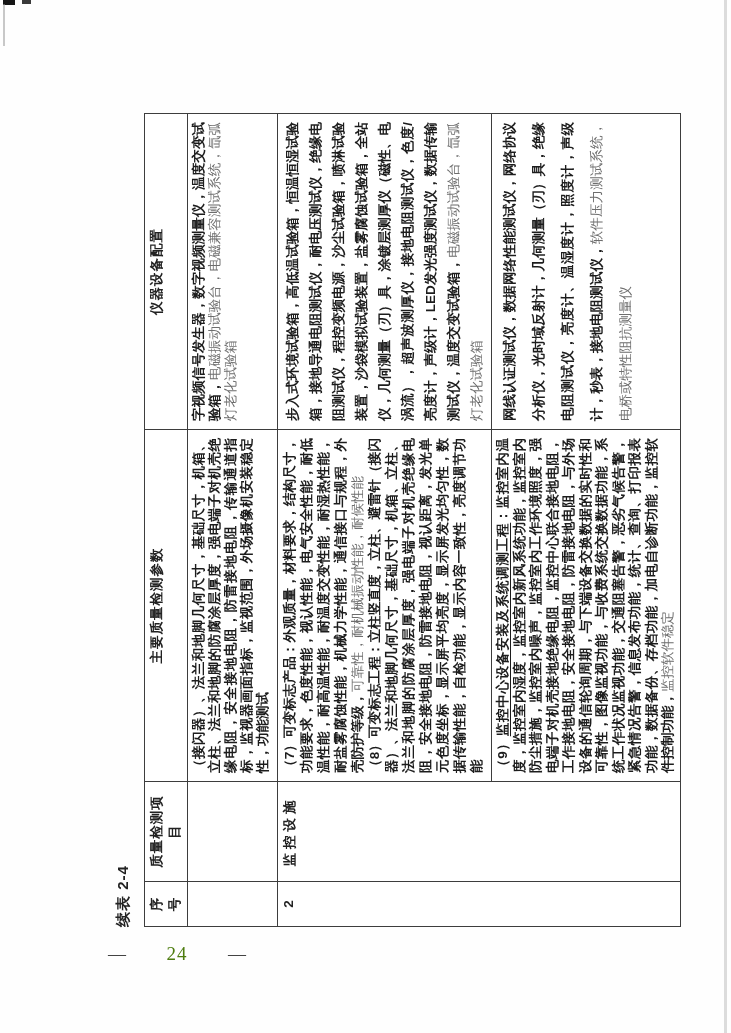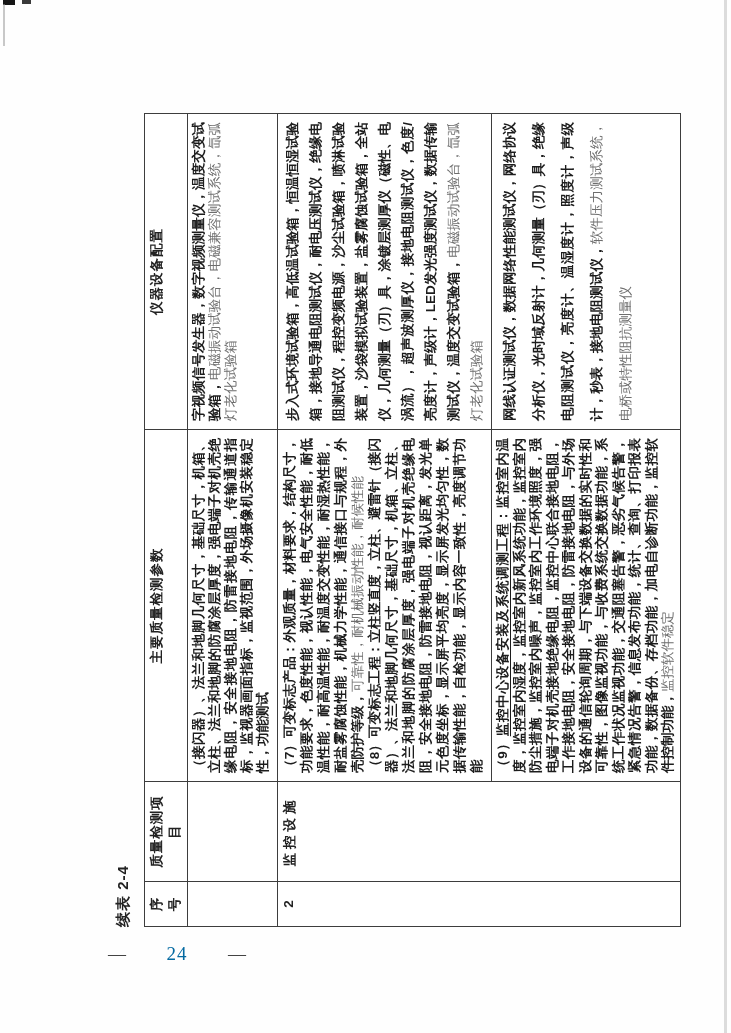--- a/index.html
+++ b/index.html
@@ -48,21 +48,21 @@
   .lh29{line-height:29px;vertical-align:middle;}
   span.bold{font-weight:700;color:#1c1c1c;}
   span.light{font-weight:400;color:#6d6d6d;font-family:"Liberation Serif",serif;}
   span.underline{text-decoration:underline;text-underline-offset:3px;}
   
   .page-num{
     position:absolute;left:108px;top:943px;width:138px;
     display:flex;justify-content:space-between;align-items:center;
     font-family:"Liberation Serif",serif;font-size:18px;color:#3a3a3a;
   }
-  .page-num .num{font-size:19px;letter-spacing:1px;color:#0369a1;}
+  .page-num .num{font-size:19px;letter-spacing:1px;color:#4d7c0f;}
   
   .mark1{position:absolute;left:3px;top:0;width:12px;height:5px;background:#151515;}
   .mark2{position:absolute;left:22px;top:0;width:9px;height:4px;background:#3a3a3a;}
   .streak{position:absolute;left:3px;top:4px;width:2px;height:42px;background:#9a9a9a;opacity:.55;}
   .right-edge{position:absolute;left:724px;top:0;width:3px;height:1033px;background:#dcdcdc;}
 </style>
 </head>
 <body>
 
 <div class="mark1"></div>

